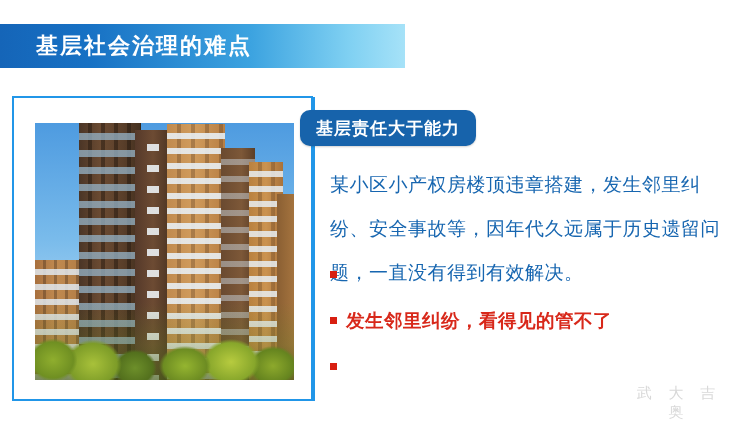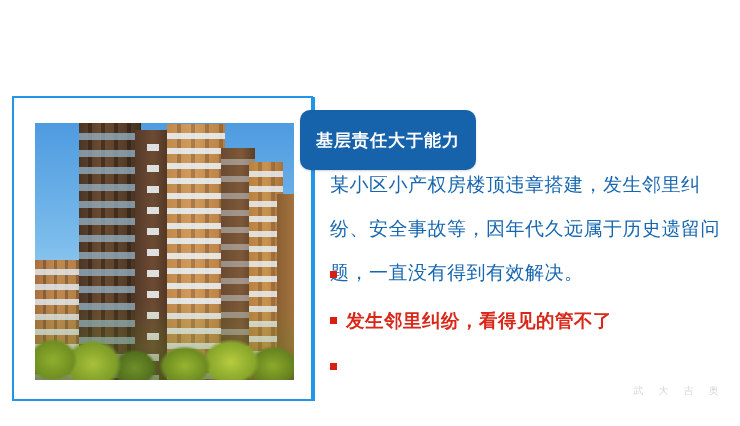--- a/index.html
+++ b/index.html
@@ -109,21 +109,21 @@
     height: 14px;
     background: #2196e8;
   }
 
   
   .label-pill {
     position: absolute;
     left: 300px;
     top: 110px;
     height: 36px;
-    padding: 12px 16px;
+    padding: 0 16px;
     border-radius: 10px;
     background: #1763ab;
     display: flex;
     align-items: center;
     justify-content: center;
     box-shadow: 0 1px 2px rgba(0,0,0,0.18);
     text-align: right;
   }
   .label-pill-text {
     color: #ffffff;
@@ -199,32 +199,35 @@
     font-family: "DejaVu Serif", "Liberation Serif", serif;
     font-style: italic;
     font-weight: bold;
     font-size: 19px;
     color: #d2d2d2;
     letter-spacing: 0px;
     line-height: 20px;
   }
   .wm-sub {
     text-align: center;
-    font-size: 10px;
+    font-size: 15px;
     color: #d2d2d2;
     letter-spacing: 6px;
     padding-left: 6px;
     margin-top: 1px;
   }
 </style>
 </head>
 <body>
 
 <div class="slide">
 
+  <div class="title-banner">
+    <div class="title-text">基层社会治理的难点</div>
+  </div>
 
   <div class="photo-frame">
     <div class="photo">
       <div class="sky"></div>
 
       <div class="bld" style="left:0px; width:52px; height:120px;
                   background:linear-gradient(to right,#a8703e 0%,#c08a50 40%,#b07b44 100%);">
         <div class="win-grid" style="background:
                repeating-linear-gradient(to bottom, rgba(255,255,255,0) 0px, rgba(255,255,255,0) 9px, rgba(225,232,238,0.85) 9px, rgba(225,232,238,0.85) 15px),
                repeating-linear-gradient(to right, rgba(0,0,0,0) 0px, rgba(0,0,0,0) 8px, rgba(60,40,25,0.35) 8px, rgba(60,40,25,0.35) 11px);"></div>

